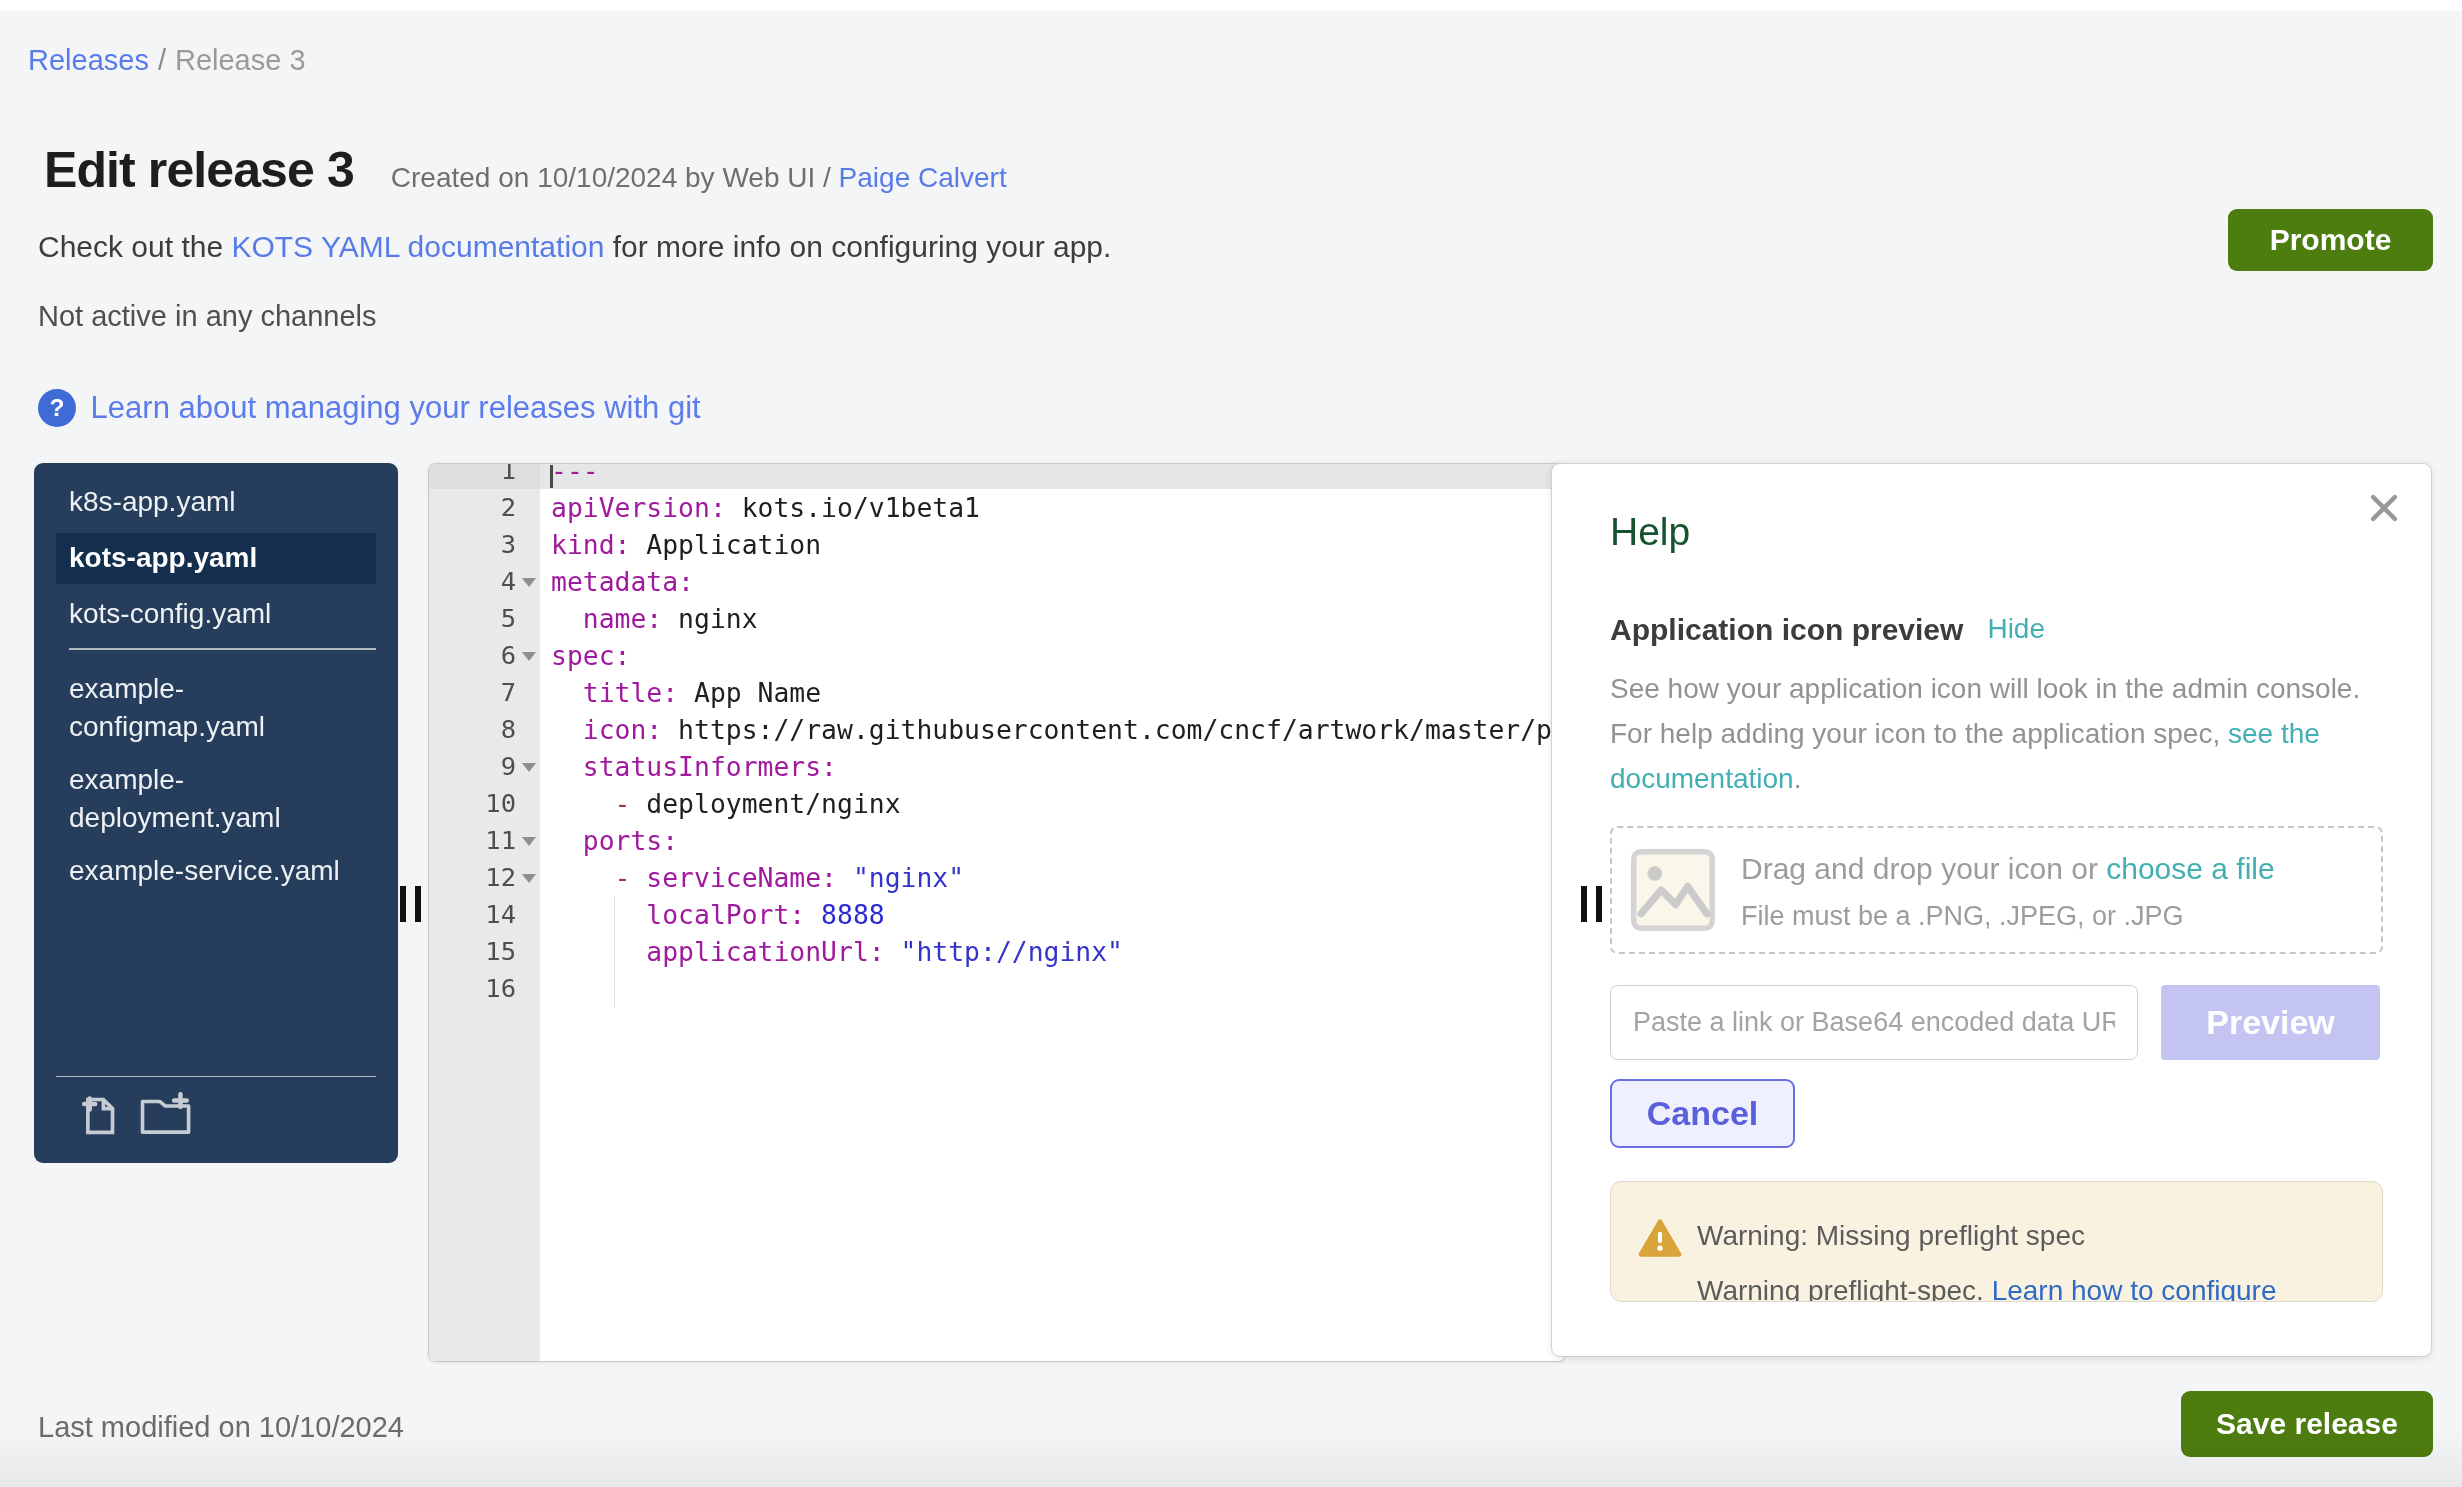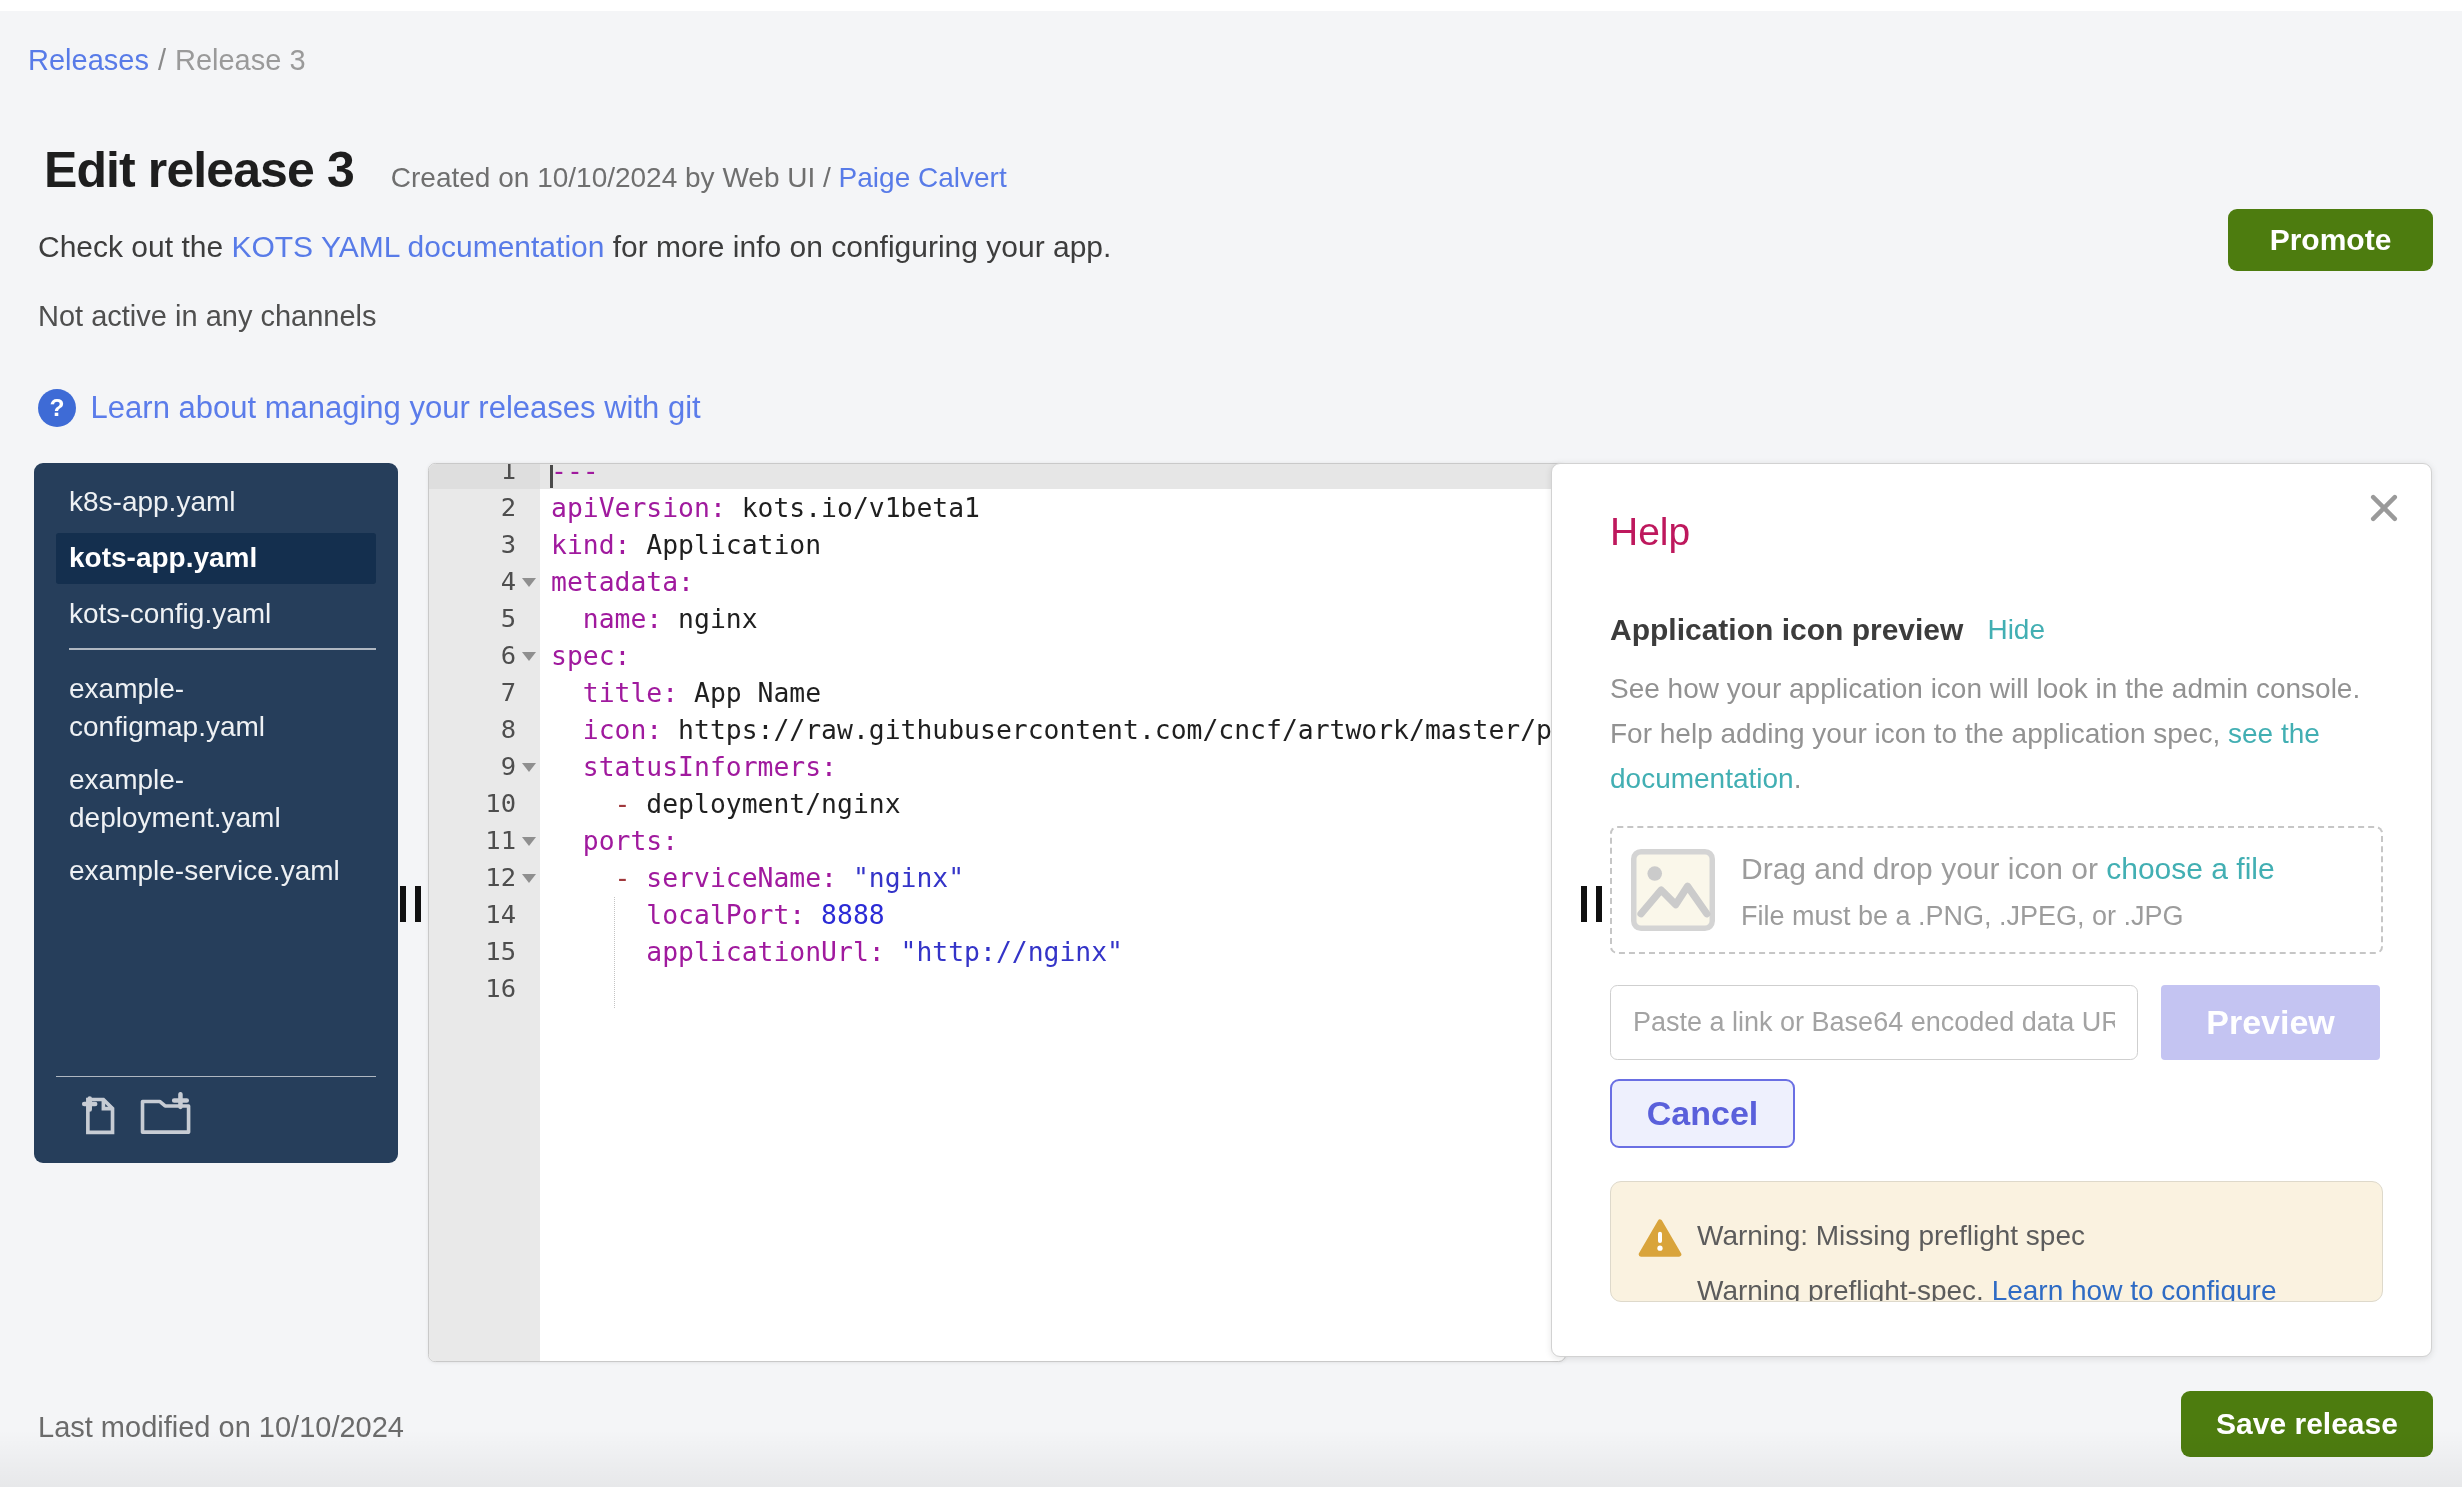--- a/index.html
+++ b/index.html
@@ -67,22 +67,22 @@
                  border-top:9px solid #8f8f8f;}
   .codecell{padding-left:11px;}
   .tk-k{color:#a01a9e;} .tk-v{color:#1f1f1f;} .tk-s{color:#3434c8;}
   .tk-n{color:#2b2bd6;} .tk-d{color:#a0383c;}
 
   
   .help-panel{position:absolute;left:1551px;top:463px;width:881px;height:894px;background:#ffffff;
               border:1.8px solid #d2d2d2;border-radius:9px;box-sizing:border-box;z-index:10;
               box-shadow:0 1.8px 7.3px rgba(0,0,0,.10);}
   .close-x{position:absolute;right:29px;top:25.5px;width:36px;height:36px;cursor:pointer;}
-  .help-title{position:absolute;left:58px;top:46px;font-size:39px;font-weight:500;color:#be185d;}
-  .section-row{position:absolute;left:58px;top:149px;display:flex;align-items:center;gap:24px;}
+  .help-title{position:absolute;left:58px;top:46px;font-size:39px;font-weight:500;color:#14532d;}
+  .section-row{position:absolute;left:58px;top:149px;display:flex;align-items:flex-start;gap:24px;}
   .section-title{font-size:30px;font-weight:700;color:#3c3c3c;}
   .hide-link{font-size:28px;color:#42afb3;text-decoration:none;cursor:pointer;}
   .help-desc{position:absolute;left:58px;top:202px;width:756px;font-size:28px;line-height:45px;color:#929292;}
   .help-desc a{color:#42afb3;text-decoration:none;cursor:pointer;}
 
   .dropzone{position:absolute;left:58px;top:362px;width:773px;height:128px;border:2.7px dashed #c6c6c6;
             border-radius:7.3px;box-sizing:border-box;cursor:pointer;}
   .dz-icon{position:absolute;left:18px;top:20px;}
   .dz-line1{position:absolute;left:129px;top:24px;font-size:30px;color:#9c9c9c;}
   .dz-line1 a{color:#42afb3;text-decoration:none;cursor:pointer;}

